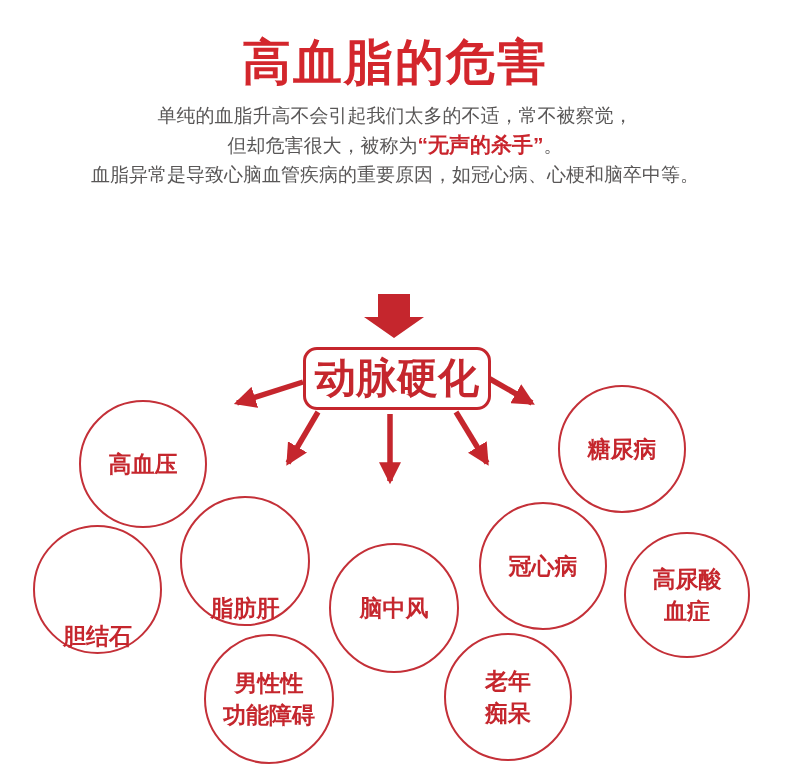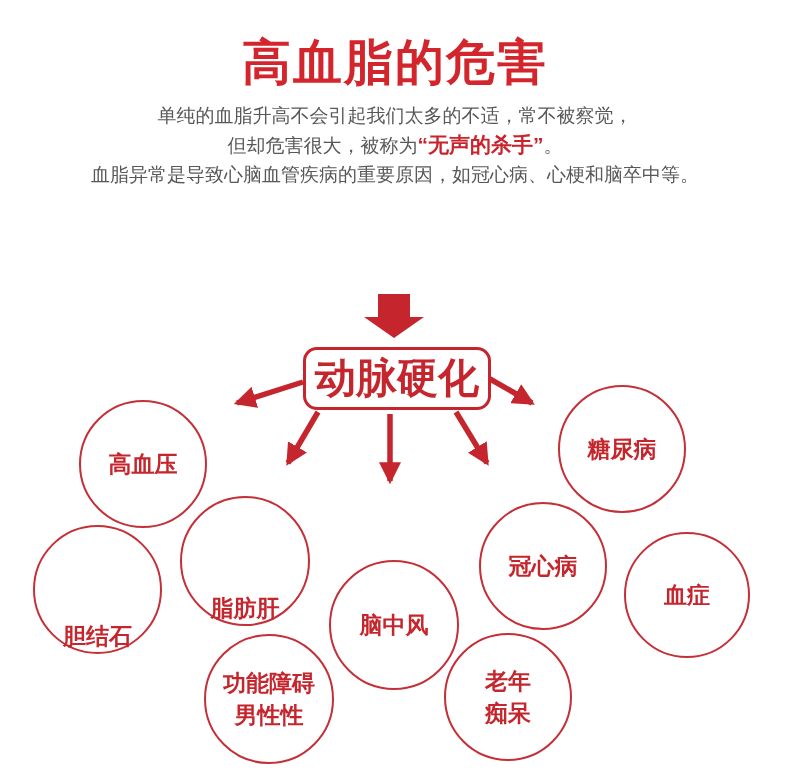--- a/index.html
+++ b/index.html
@@ -115,39 +115,40 @@
   </div>
 
   <div class="circle" style="left:33px; top:525px; width:129px; height:129px;justify-content:flex-end;">
     <span>胆结石</span>
   </div>
 
   <div class="circle" style="left:180px; top:496px; width:130px; height:130px;justify-content:flex-end;">
     <span>脂肪肝</span>
   </div>
 
-  <div class="circle" style="left:329px; top:560px; width:130px; height:130px;">
+  <div class="circle" style="left:329px; top:543px; width:130px; height:130px;">
     <span>脑中风</span>
   </div>
 
   <div class="circle" style="left:558px; top:385px; width:128px; height:128px;">
     <span>糖尿病</span>
   </div>
 
   <div class="circle" style="left:479px; top:502px; width:128px; height:128px;">
     <span>冠心病</span>
   </div>
 
   <div class="circle" style="left:624px; top:532px; width:126px; height:126px;">
+    <span>高尿酸</span>
     <span>血症</span>
   </div>
 
   <div class="circle" style="left:204px; top:634px; width:130px; height:130px;">
+    <span>男性性</span>
     <span>功能障碍</span>
-    <span>男性性</span>
   </div>
 
   <div class="circle" style="left:444px; top:633px; width:128px; height:128px;">
     <span>老年</span>
     <span>痴呆</span>
   </div>
 
 </div>
 
 </body></html>

